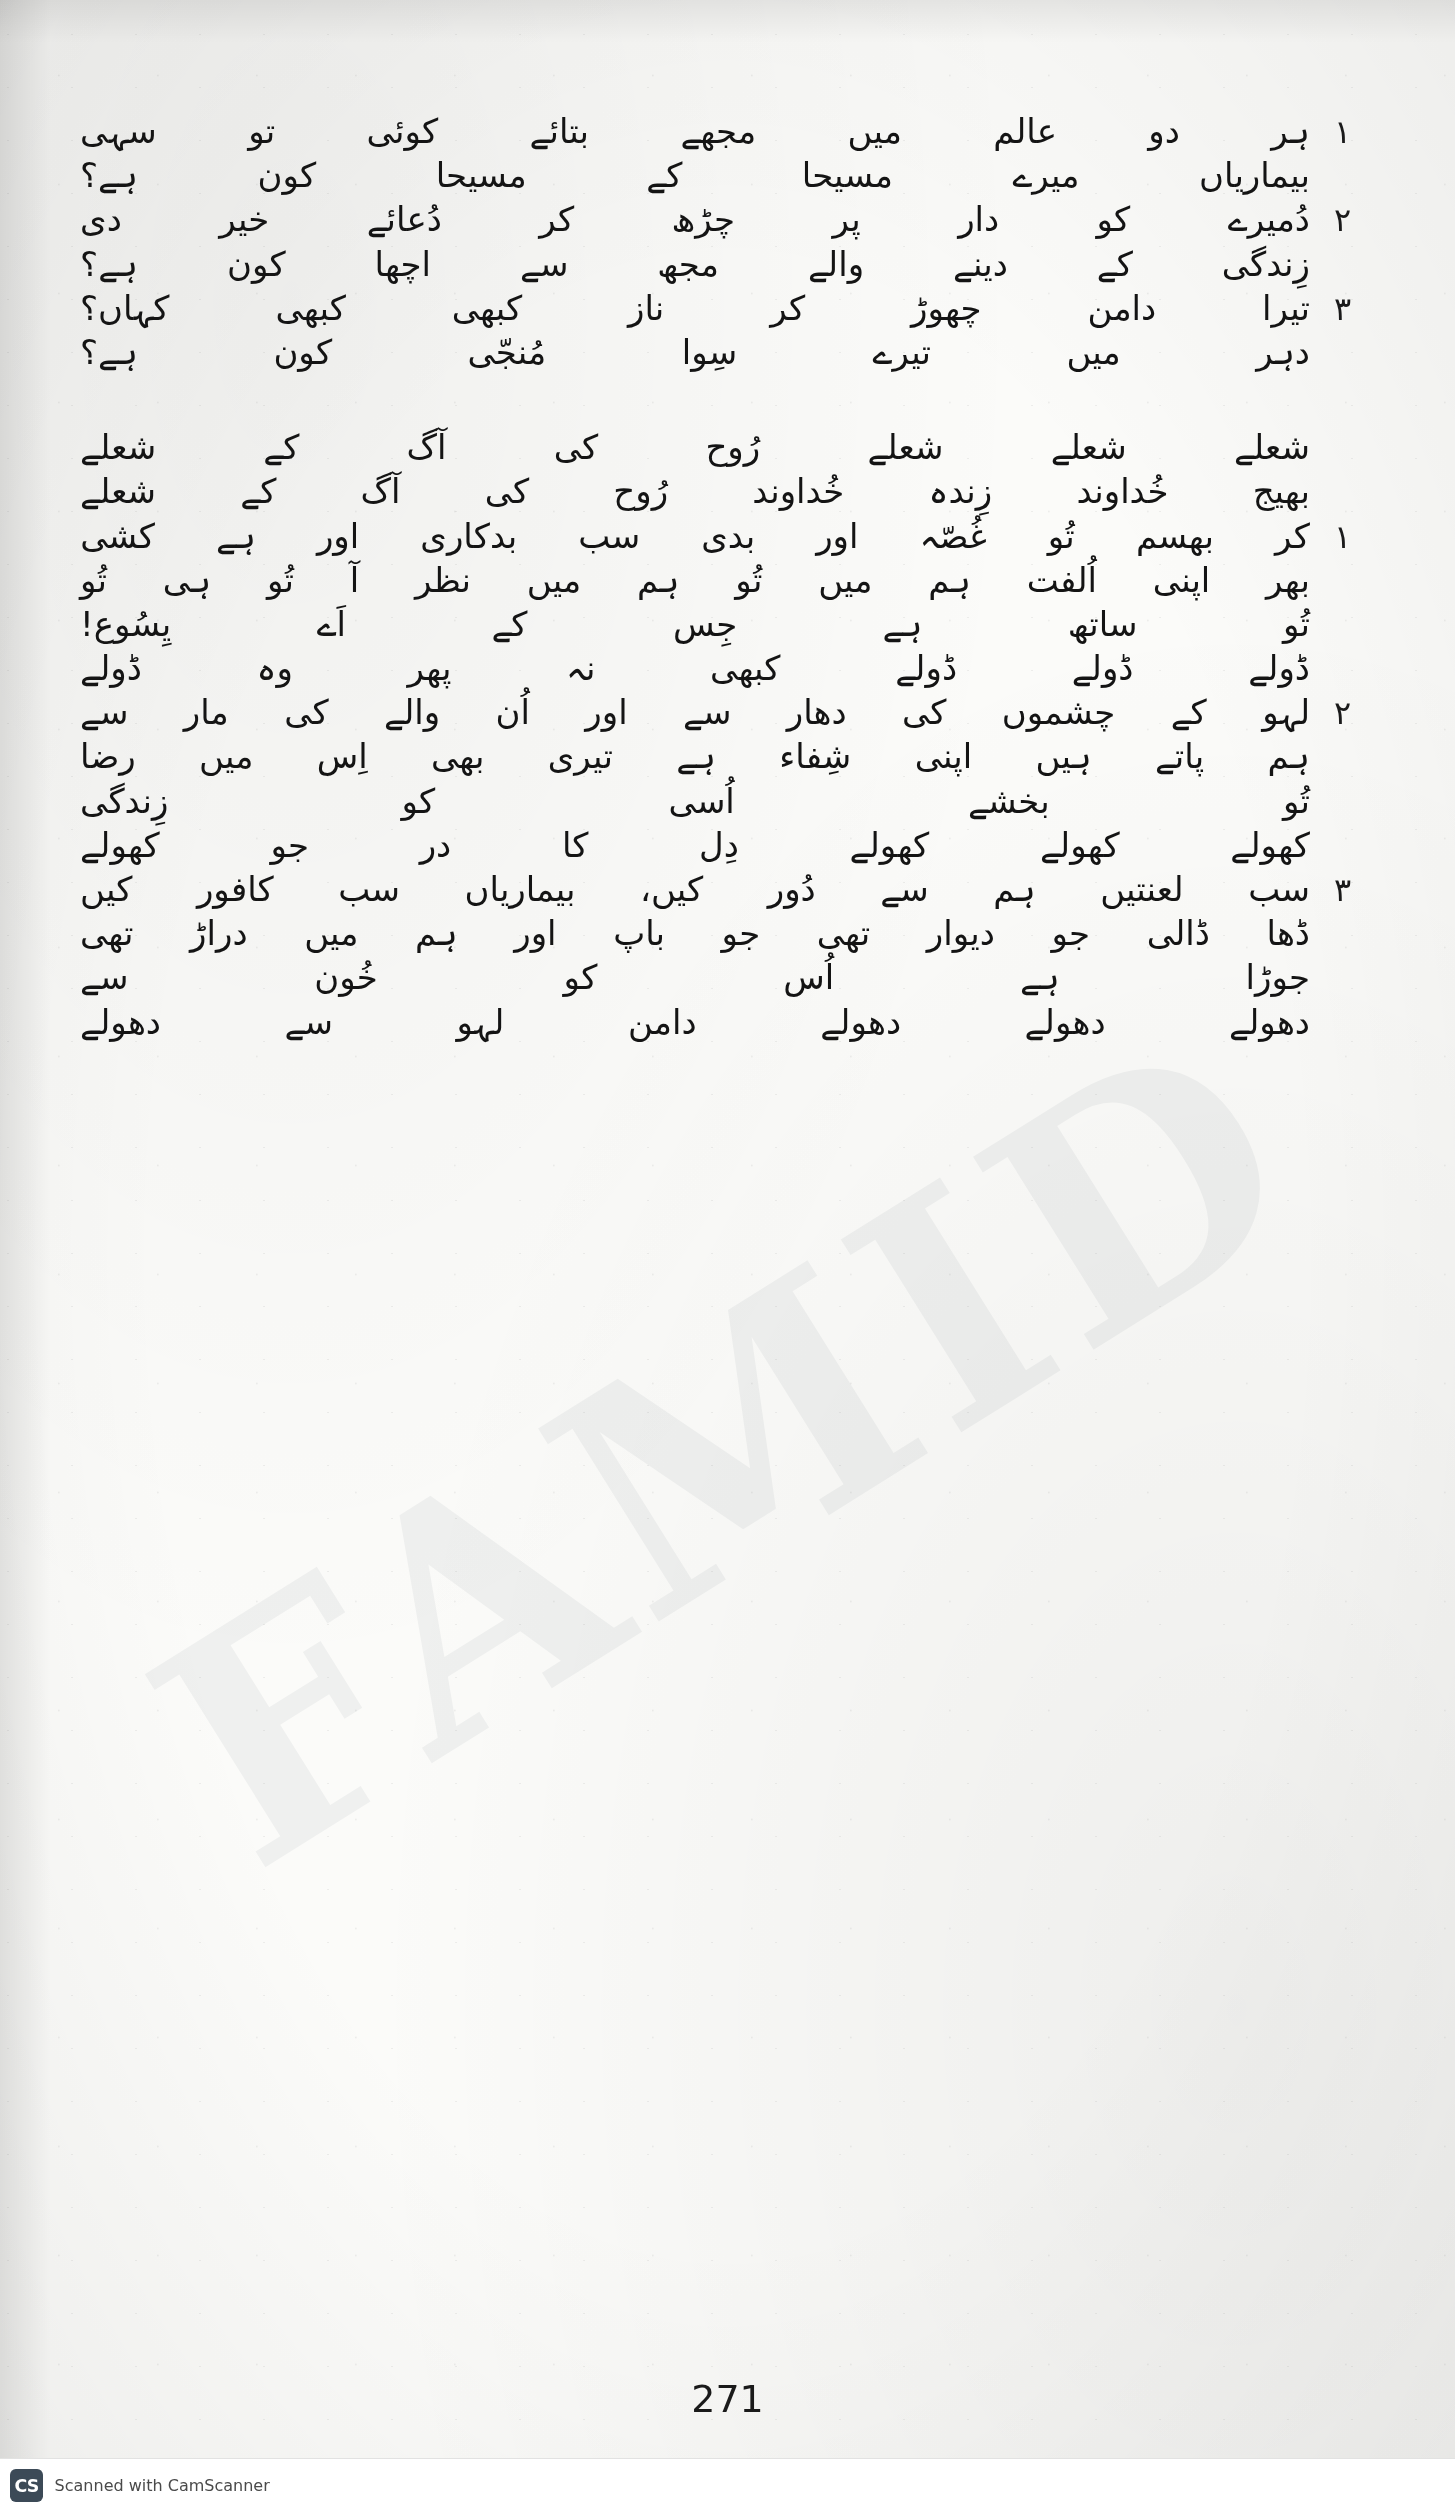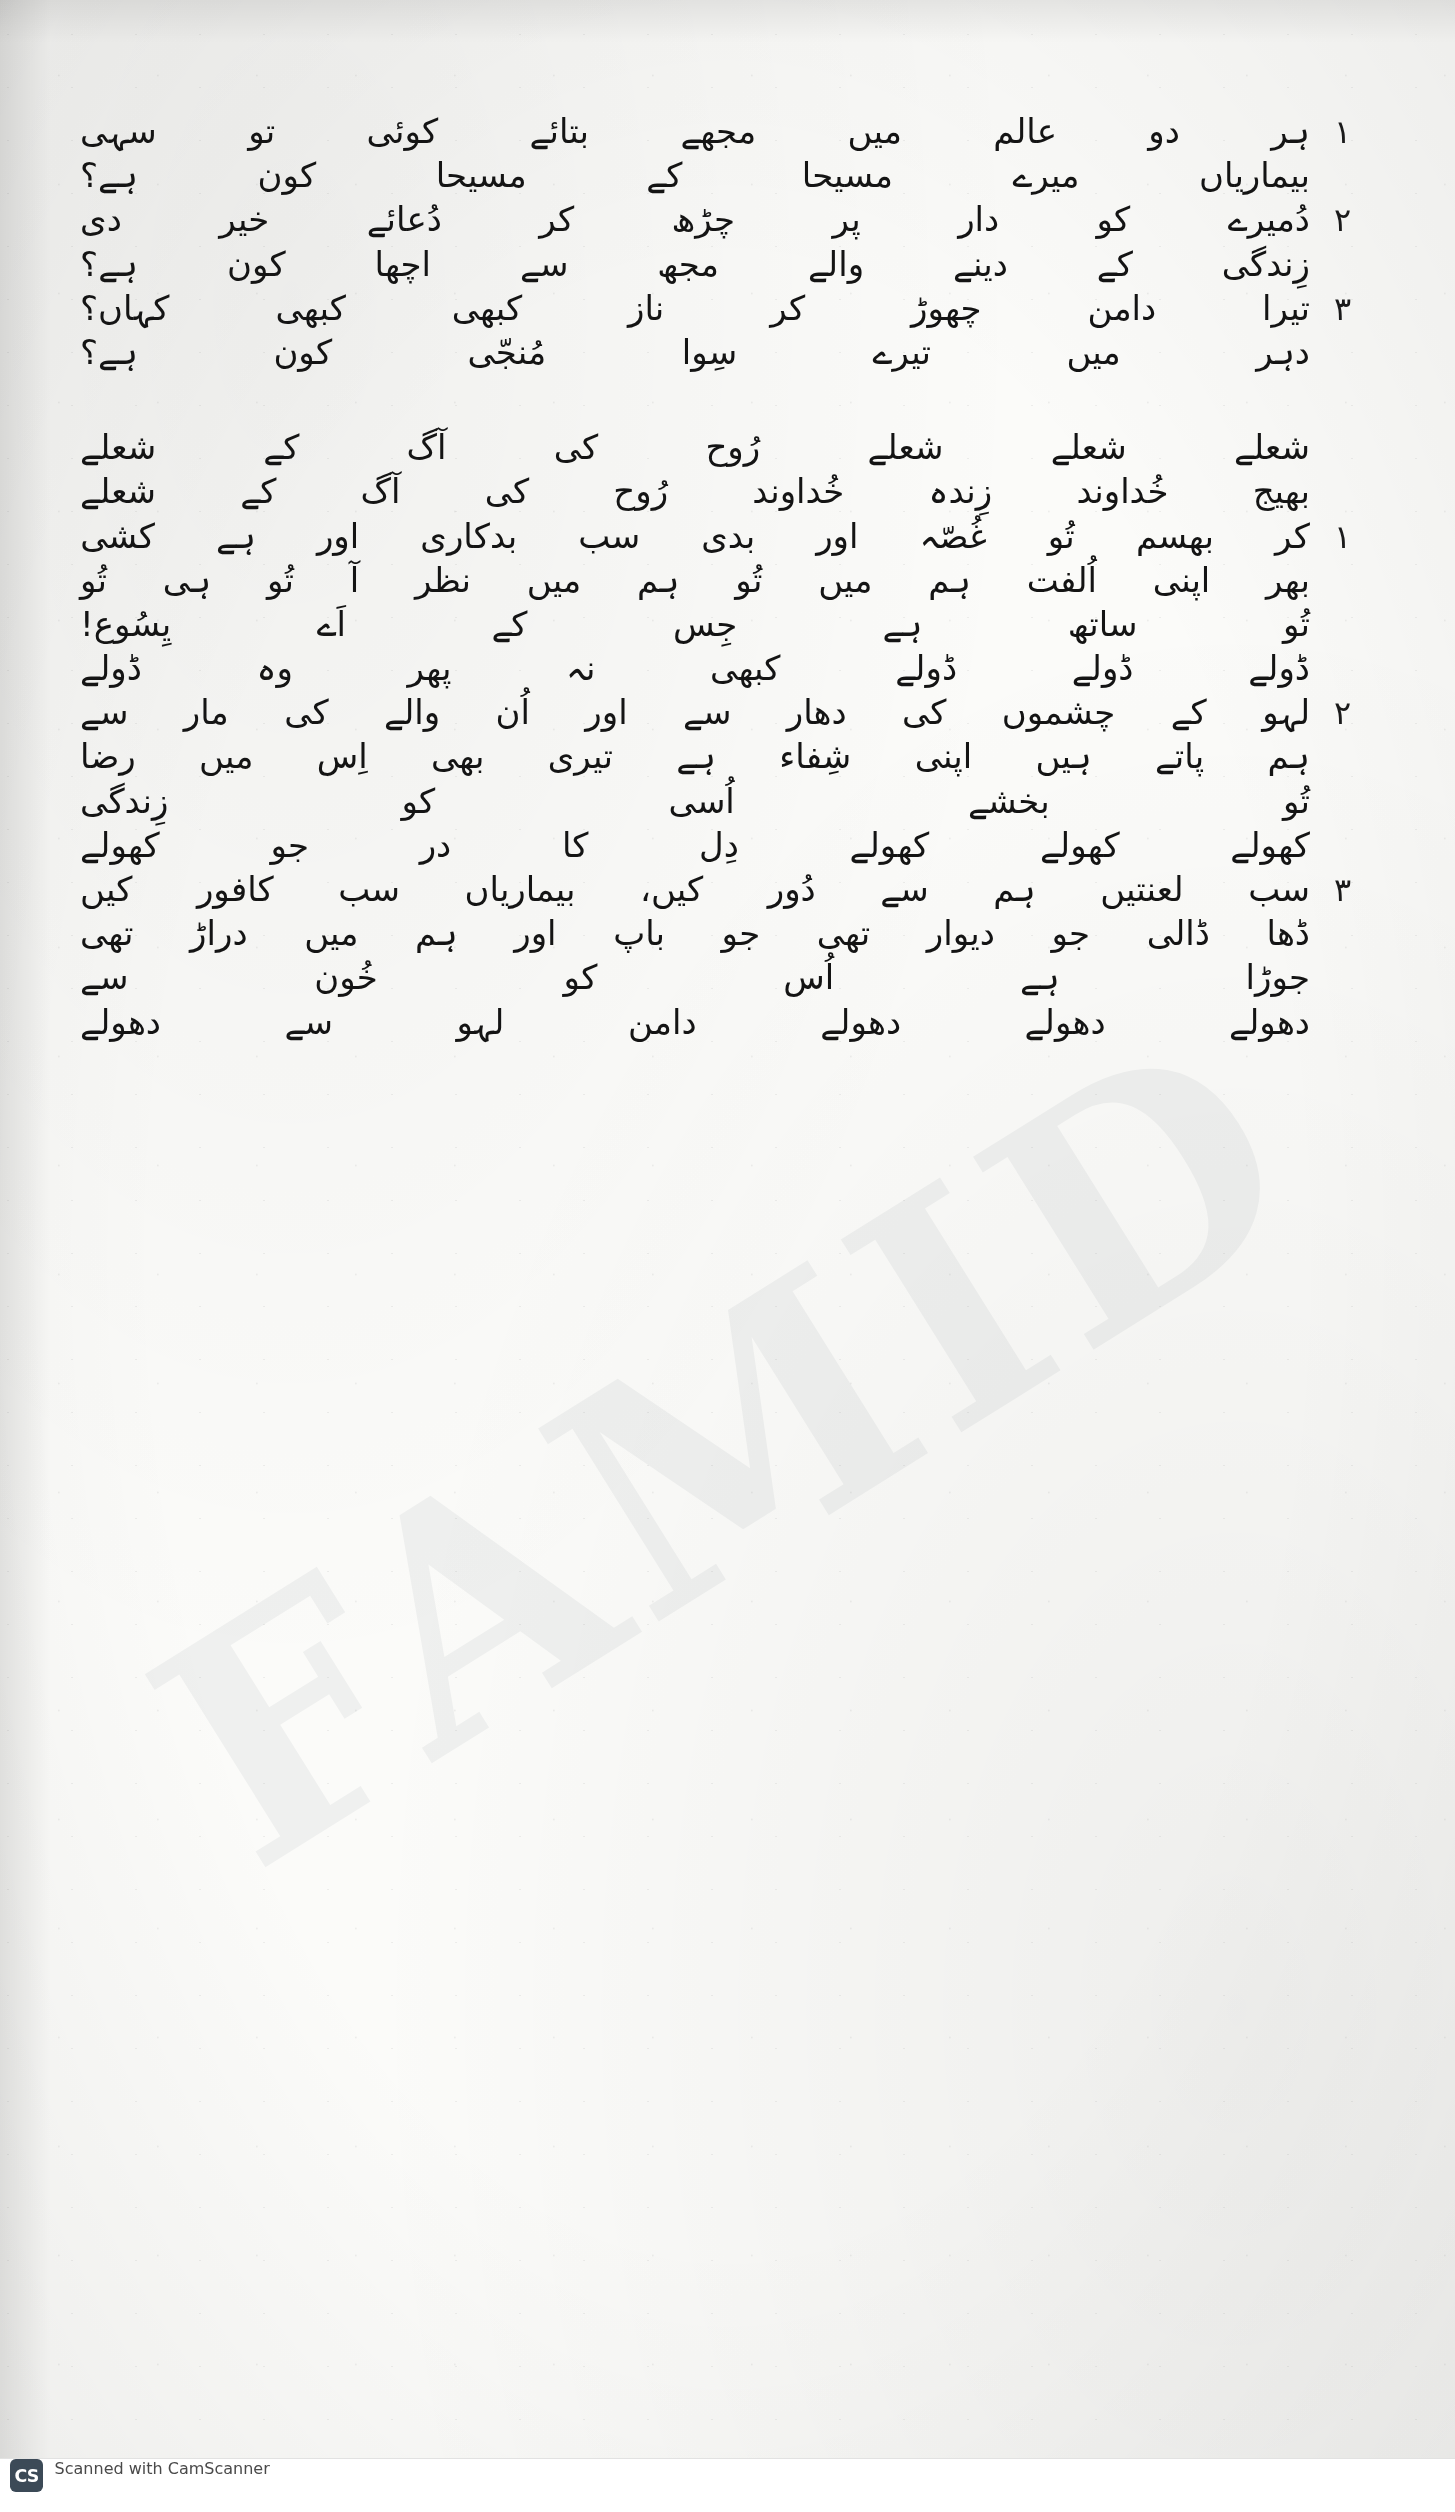--- a/index.html
+++ b/index.html
@@ -133,20 +133,21 @@
     color: #1a1a1a;
   }
 
   .footer-bar {
     position: absolute;
     left: 0; right: 0; bottom: 0;
     height: 54px;
     background: #ffffff;
     border-top: 0.7px solid #e2e2e2;
     display: flex;
+    align-items: center;
     gap: 11.6px;
     padding-left: 10px;
     box-sizing: border-box;
   }
   .cs-logo {
     width: 33px;
     height: 33px;
     border-radius: 5.8px;
     background: #3c4a57;
     color: #fff;
@@ -472,20 +473,21 @@
             <span>دامن</span>
             <span>لہو</span>
             <span>سے</span>
             <span>دھولے</span>
           </div>
       </div>
     </div>
 
   </div>
 
+  <div class="page-number">271</div>
 
   <div class="footer-bar">
     <div class="cs-logo">CS</div>
     <div class="cs-text">Scanned with CamScanner</div>
   </div>
 
 </div>
 
 
 </body></html>

